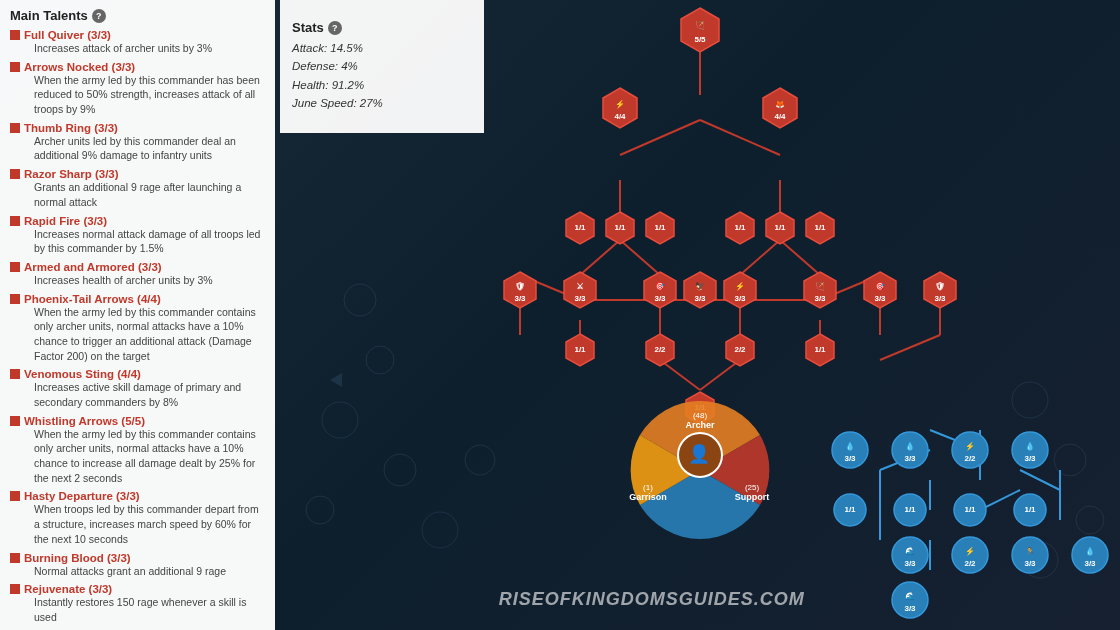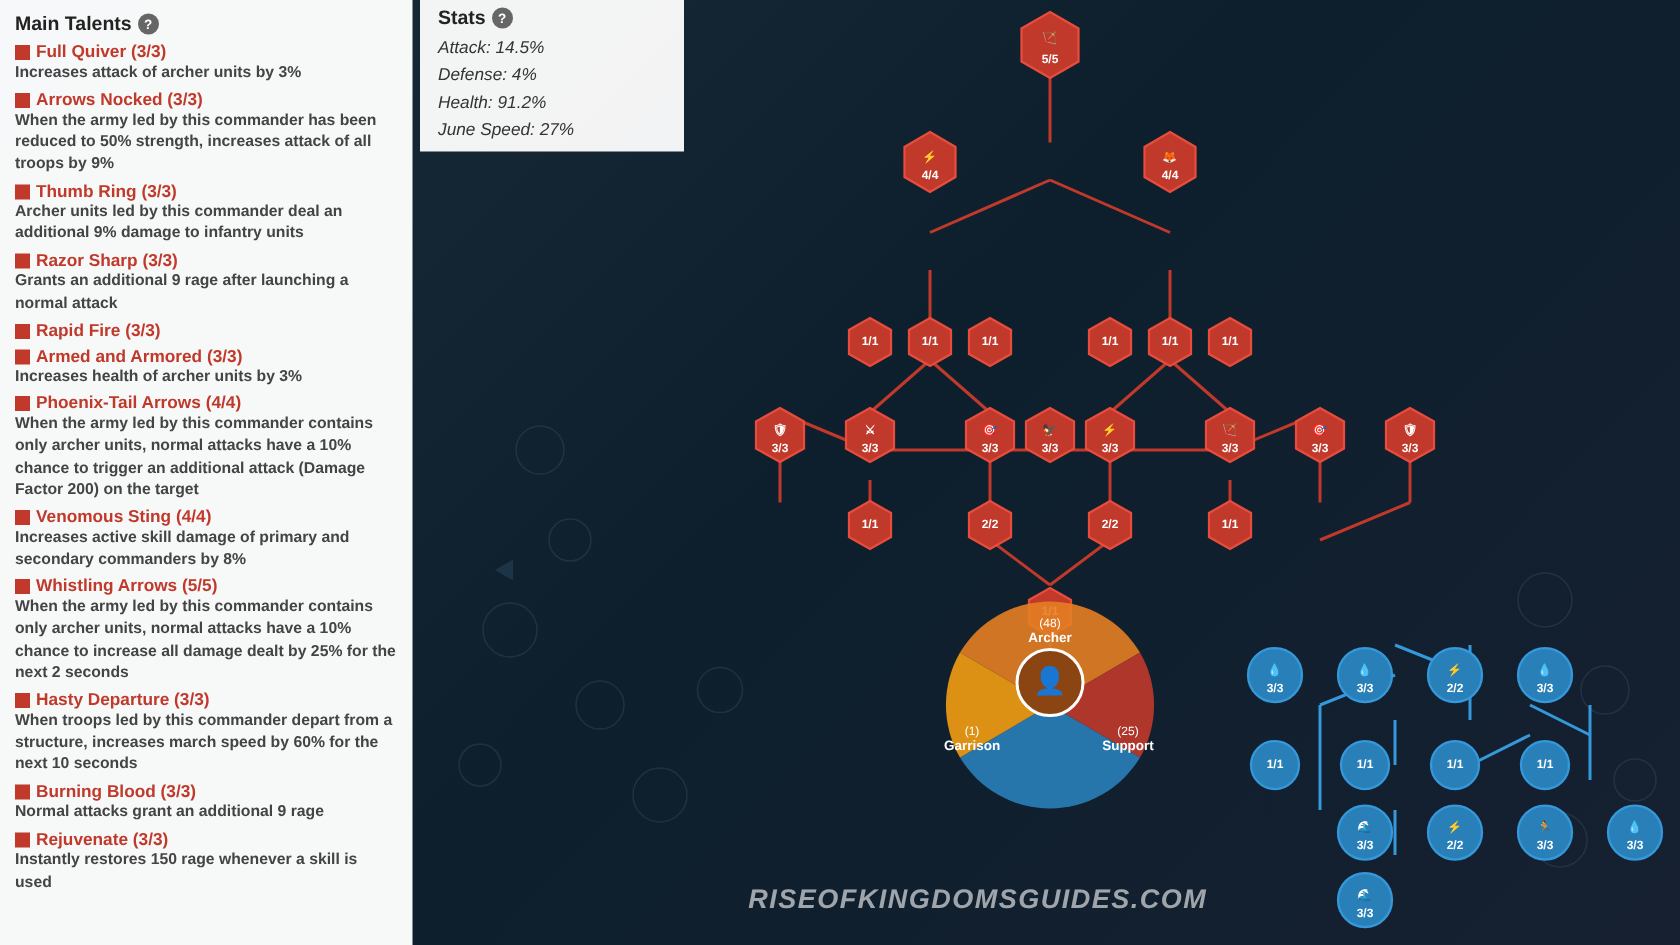--- a/index.html
+++ b/index.html
@@ -73,31 +73,30 @@
       display: inline-block;
       width: 10px; height: 10px;
       background: #c0392b;
       flex-shrink: 0;
     }
 
     .talent-desc {
       color: #444;
       font-size: 10.5px;
       line-height: 1.4;
-      margin-left: 0;
-      font-weight: bold;
+      margin-left: 24px;
     }
 
     
     .stats-panel {
       position: absolute;
       top: 0; left: 280px;
-      width: 176px;
+      width: 204px;
       background: rgba(255,255,255,0.95);
-      padding: 4px 12px;
+      padding: 20px 12px;
       z-index: 10;
     }
 
     .stats-title {
       font-size: 13px;
       font-weight: bold;
       color: #222;
       display: flex;
       align-items: center;
       gap: 4px;
@@ -439,20 +438,21 @@
       <div class="talent-item">
         <div class="talent-name">Thumb Ring (3/3)</div>
         <div class="talent-desc">Archer units led by this commander deal an additional 9% damage to infantry units</div>
       </div>
       <div class="talent-item">
         <div class="talent-name">Razor Sharp (3/3)</div>
         <div class="talent-desc">Grants an additional 9 rage after launching a normal attack</div>
       </div>
       <div class="talent-item">
         <div class="talent-name">Rapid Fire (3/3)</div>
+        <div class="talent-desc">Increases normal attack damage of all troops led by this commander by 1.5%</div>
       </div>
       <div class="talent-item">
         <div class="talent-name">Armed and Armored (3/3)</div>
         <div class="talent-desc">Increases health of archer units by 3%</div>
       </div>
       <div class="talent-item">
         <div class="talent-name">Phoenix-Tail Arrows (4/4)</div>
         <div class="talent-desc">When the army led by this commander contains only archer units, normal attacks have a 10% chance to trigger an additional attack (Damage Factor 200) on the target</div>
       </div>
       <div class="talent-item">

